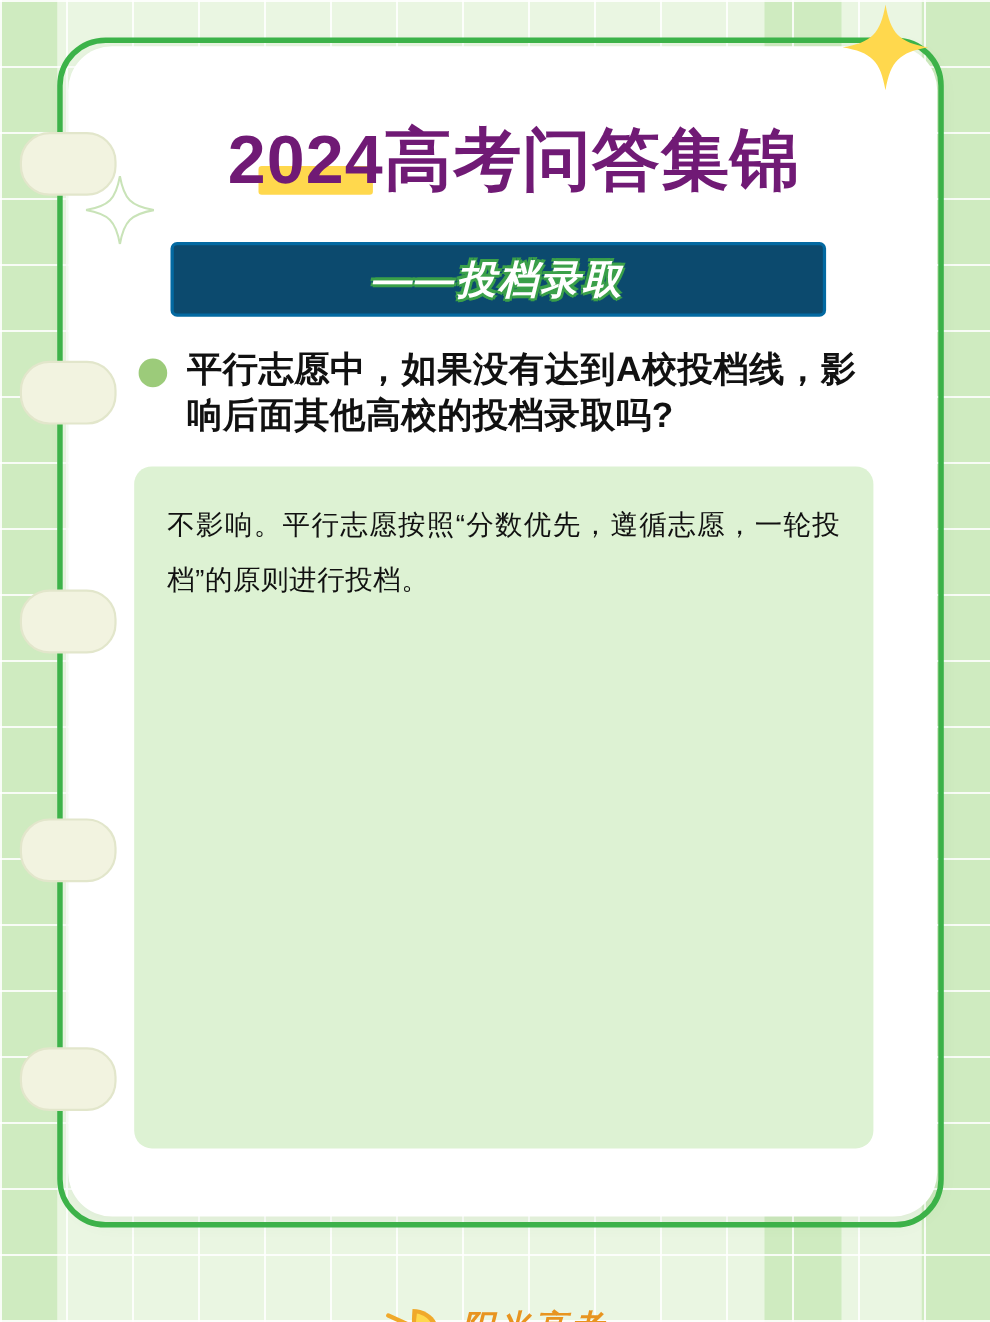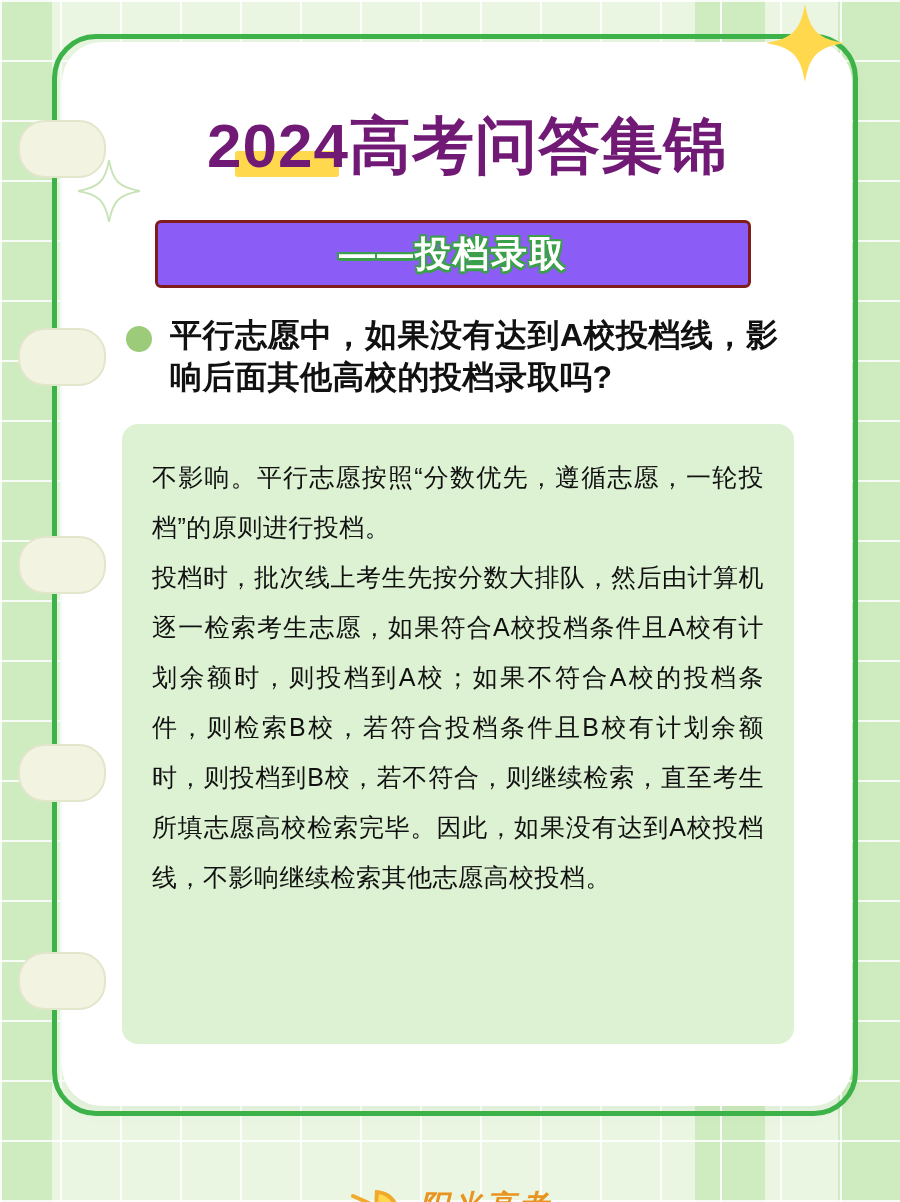--- a/index.html
+++ b/index.html
@@ -130,26 +130,27 @@
     font-family: "Liberation Sans", "DejaVu Sans", sans-serif;
   }
 
   
   .subtitle-banner {
     position: absolute;
     left: 93px;
     top: 178px;
     width: 590px;
     height: 62px;
-    background: #8b5cf6;
-    border: 3px solid #7f1d1d;
+    background: #0c4a6e;
+    border: 3px solid #0369a1;
     border-radius: 6px;
     display: flex;
     align-items: center;
     justify-content: center;
+    font-style: italic;
   }
   .subtitle-text {
     font-size: 36px;
     font-weight: bold;
     color: #ffffff;
     letter-spacing: 2px;
     text-shadow:
       -2px -2px 0 #3aa049, 2px -2px 0 #3aa049,
       -2px 2px 0 #3aa049, 2px 2px 0 #3aa049,
       0 3px 0 #3aa049;
@@ -269,21 +270,20 @@
     <span class="subtitle-text">——投档录取</span>
   </div>
 
   <div class="question-row">
     <span class="bullet"></span>
     <div class="question-text">平行志愿中，如果没有达到A校投档线，影响后面其他高校的投档录取吗?</div>
   </div>
 
   <div class="answer-box">
     <p class="answer-p">不影响。平行志愿按照“分数优先，遵循志愿，一轮投档”的原则进行投档。</p>
-    <p class="answer-p">投档时，批次线上考生先按分数大排队，然后由计算机逐一检索考生志愿，如果符合A校投档条件且A校有计划余额时，则投档到A校；如果不符合A校的投档条件，则检索B校，若符合投档条件且B校有计划余额时，则投档到B校，若不符合，则继续检索，直至考生所填志愿高校检索完毕。因此，如果没有达到A校投档线，不影响继续检索其他志愿高校投档。</p>
   </div>
 
 </div>
 
 <div class="footer">
   <span class="footer-mark">
     <svg width="60" height="48" viewBox="0 0 60 48">
       <g stroke="#f0a92b" stroke-width="4" stroke-linecap="round">
         <line x1="4" y1="14" x2="22" y2="22"></line>
         <line x1="2" y1="26" x2="22" y2="28"></line>

